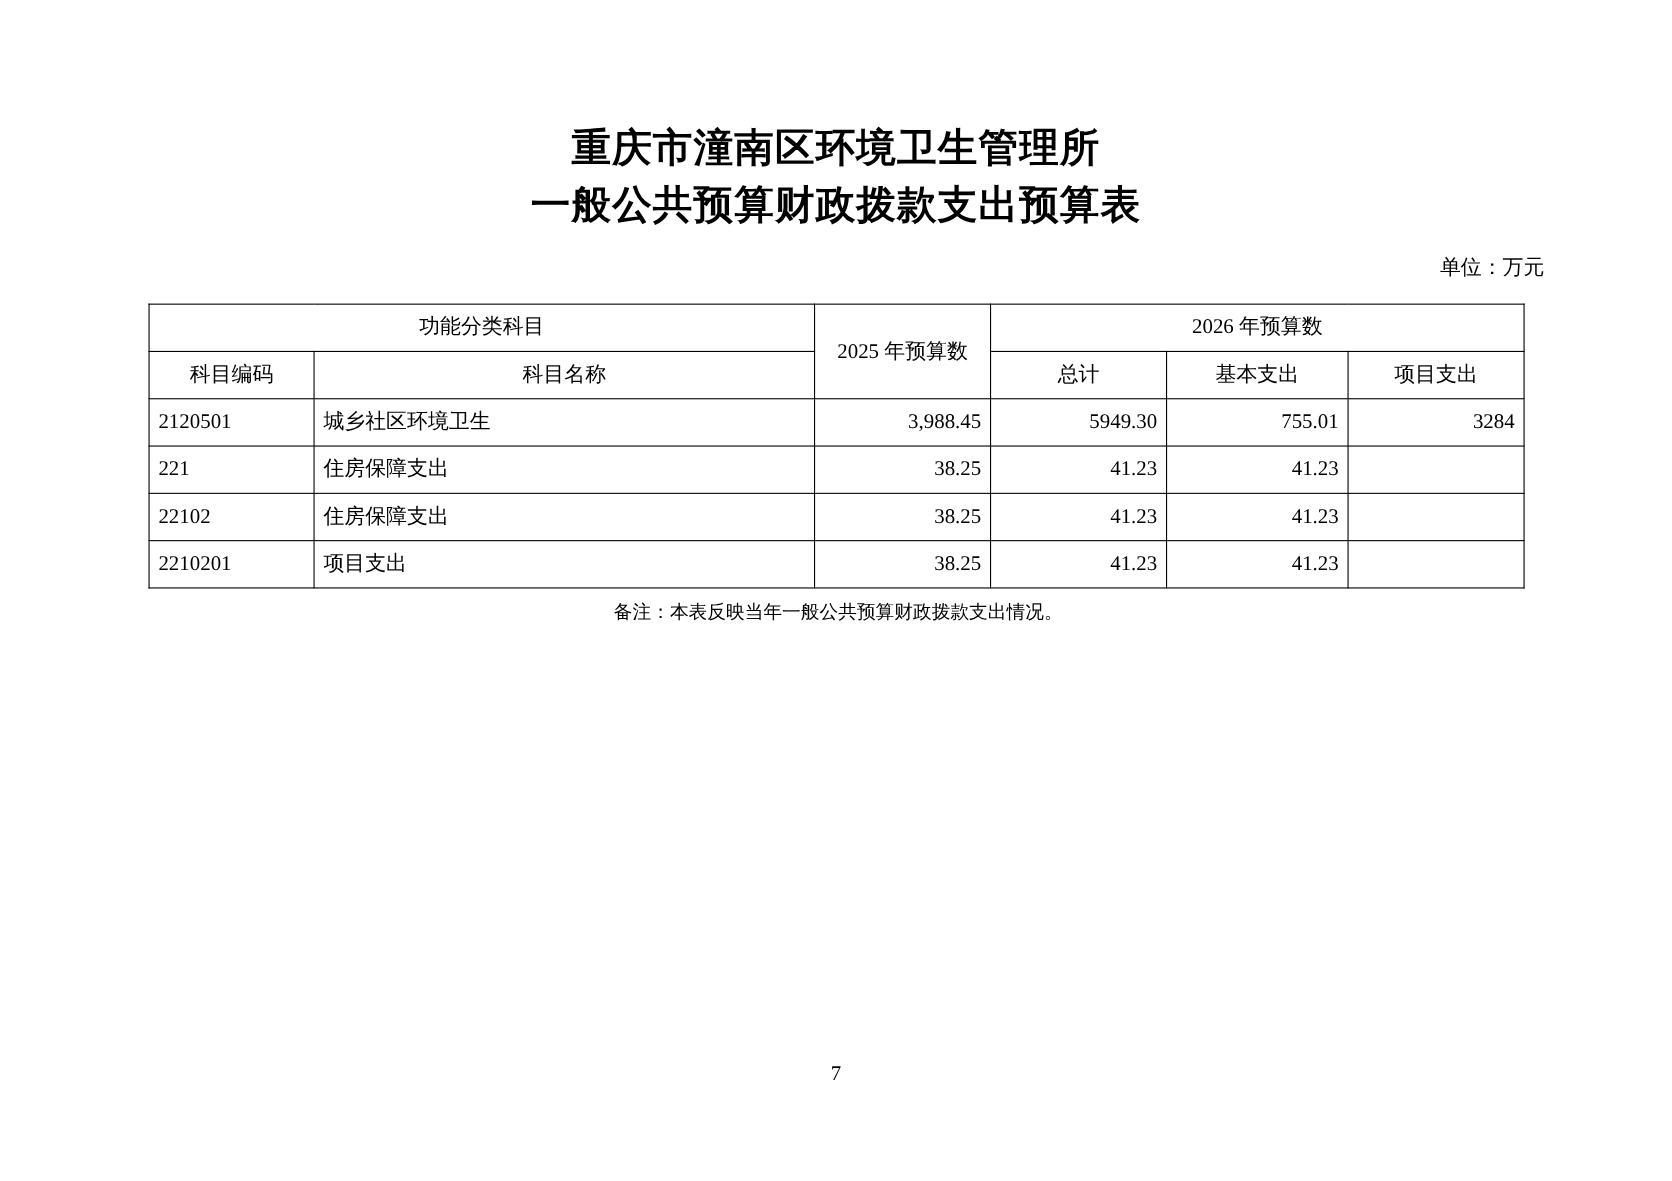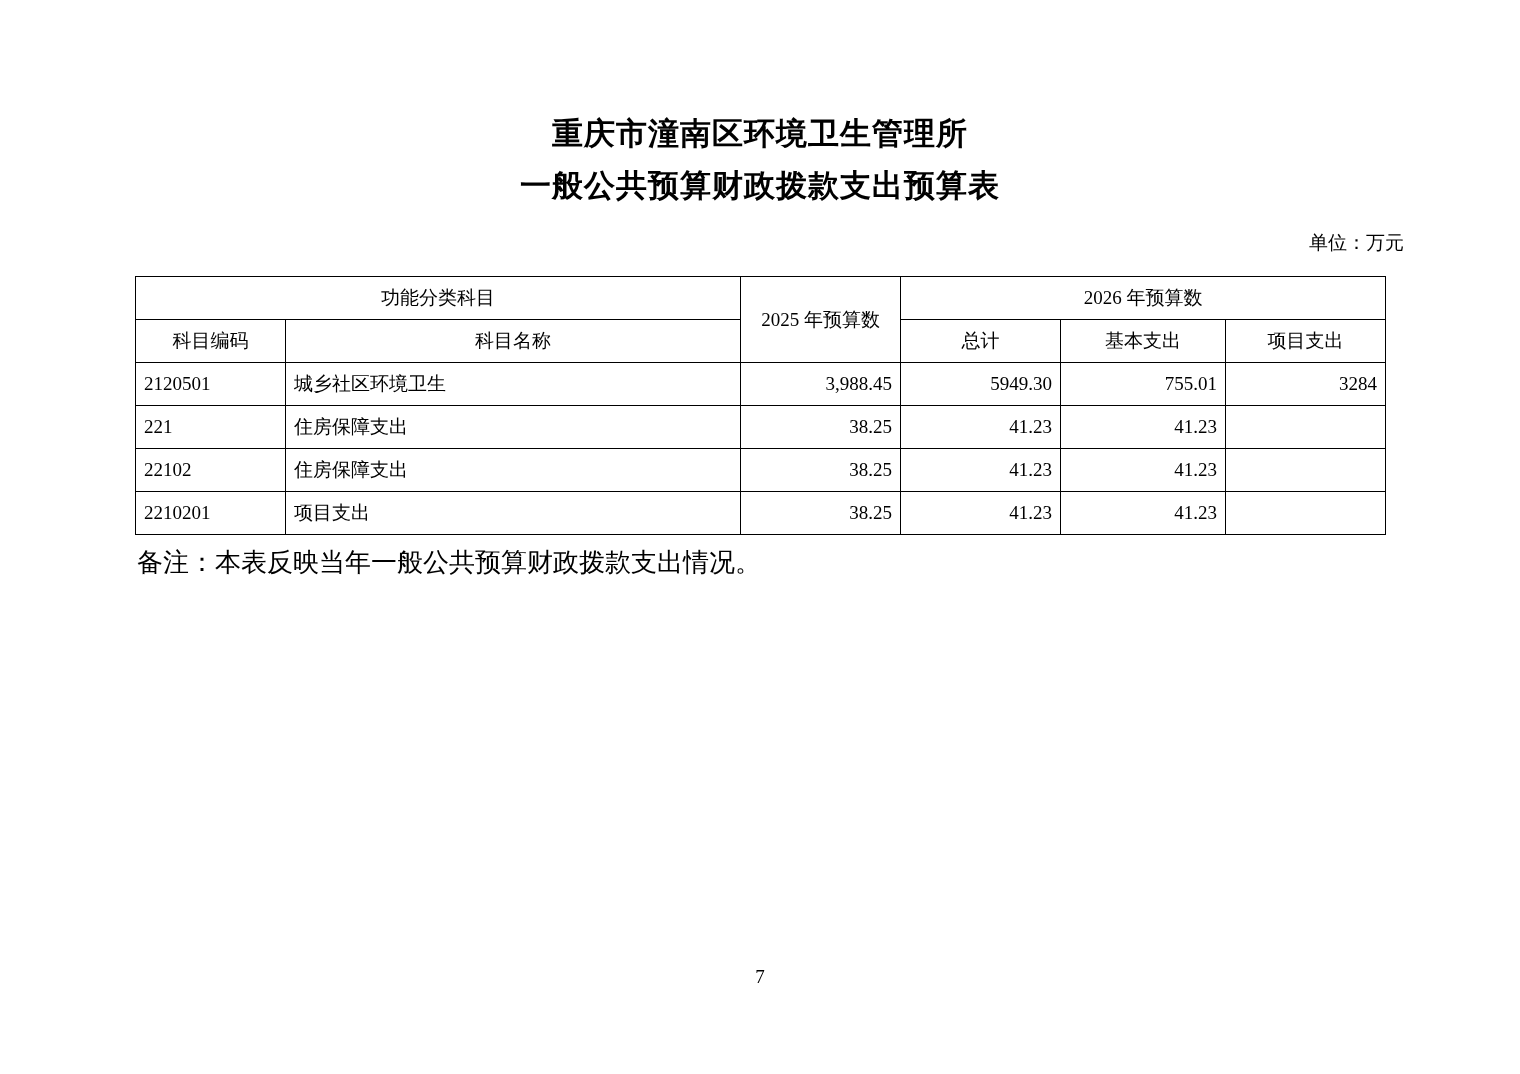--- a/index.html
+++ b/index.html
@@ -20,21 +20,21 @@
     height: 1074px;
     box-sizing: border-box;
   }
   .title-block {
     text-align: center;
     padding-top: 108px;
   }
   .title-line {
     font-family: "Liberation Serif", "DejaVu Serif", serif;
     font-weight: bold;
-    font-size: 31px;
+    font-size: 36px;
     line-height: 52px;
     letter-spacing: 1px;
   }
   .unit-line {
     text-align: right;
     padding-right: 116px;
     padding-top: 18px;
     font-size: 19px;
     font-family: "Liberation Serif", "DejaVu Serif", serif;
   }
@@ -59,22 +59,23 @@
   }
   th.c-center, td.c-center { text-align: center; }
   td.c-left { text-align: left; }
   td.c-right { text-align: right; }
   td.indent1 { padding-left: 38px; }
   td.indent2 { padding-left: 54px; }
   td.indent3 { padding-left: 70px; }
   .note {
     width: 1250px;
     margin: 10px auto 16px auto;
-    font-size: 26px;
+    font-size: 17px;
     padding-left: 4px;
+    text-align: center;
   }
   .page-number {
     position: absolute;
     bottom: 86px;
     left: 0;
     width: 100%;
     text-align: center;
     font-size: 19px;
   }
   col.code { width: 150px; }

